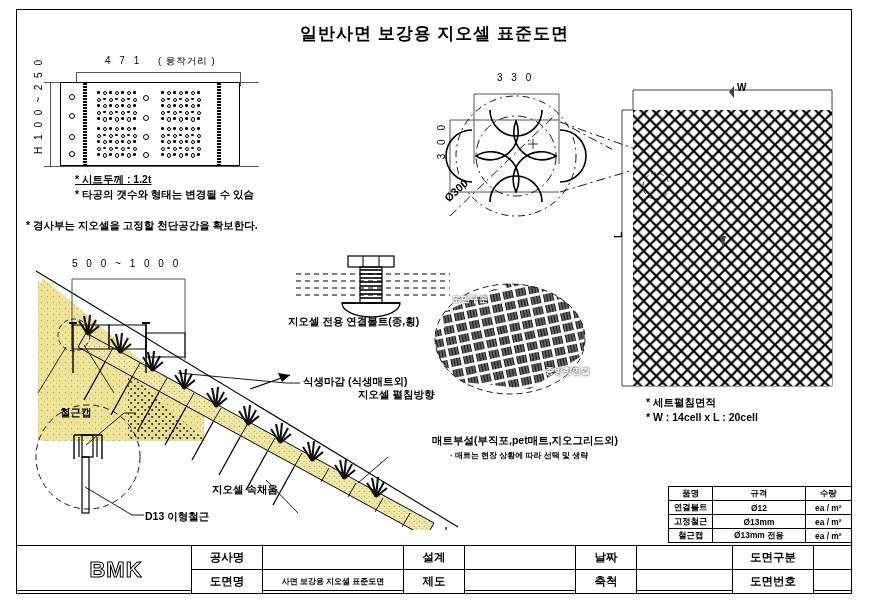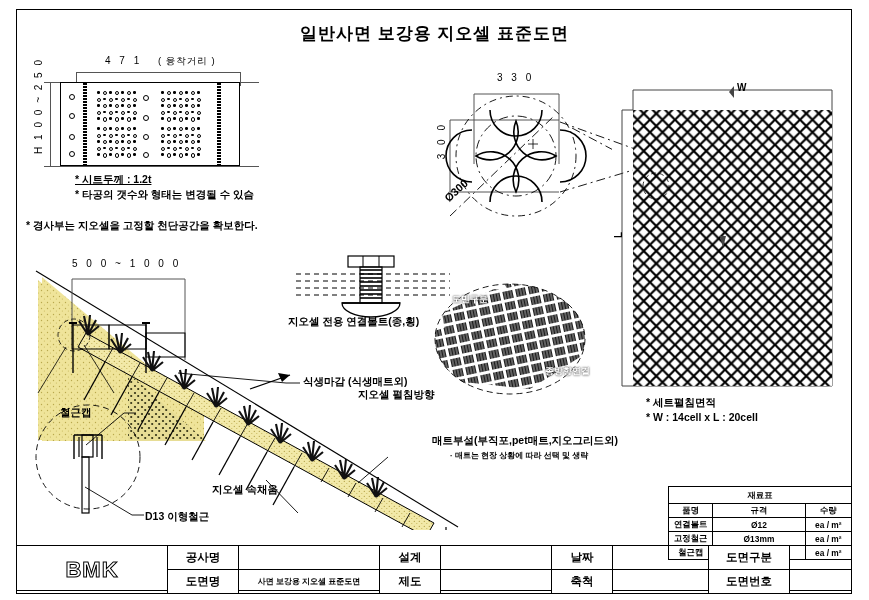--- a/index.html
+++ b/index.html
@@ -540,23 +540,20 @@
     </svg>
   </div>
   <div class="abs" style="left:737px;top:82px;font-size:10px;font-weight:bold;">W</div>
   <div class="abs vert" style="left:613px;top:232px;font-size:10px;font-weight:bold;">L</div>
   <div class="abs note" style="left:646px;top:395px;">* 세트펼침면적</div>
   <div class="abs note" style="left:646px;top:410px;">* W : 14cell x L : 20cell</div>
 
 
   <table id="mat-table" class="abs">
     <tbody>
-        <tr>
-      <td colspan="3" id="mat-caption" style="height:14px;">재료표</td>
-    </tr>
     <tr>
       <th style="width:44px;">품명</th>
       <th style="width:92px;">규격</th>
       <th style="width:46px;">수량</th>
     </tr>
     <tr>
       <td>연결볼트</td>
       <td>Ø12</td>
       <td>ea / m²</td>
     </tr>
@@ -569,21 +566,21 @@
       <td>철근캡</td>
       <td>Ø13mm 전용</td>
       <td>ea / m²</td>
     </tr>
   </tbody>
     </table>
 
   <table id="title-block" class="abs">
     <tbody>
         <tr>
-      <td rowspan="2" style="width:150px;"><span id="bmk">BMK</span></td>
+      <td rowspan="2" style="width:150px;padding-left:24px;"><span id="bmk">BMK</span></td>
       <td class="tb-key" style="width:70px;">공사명</td>
       <td class="val" style="width:140px;"></td>
       <td class="tb-key" style="width:60px;">설계</td>
       <td class="val" style="width:110px;"></td>
       <td class="tb-key" style="width:60px;">날짜</td>
       <td class="val" style="width:95px;"></td>
       <td class="tb-key" style="width:80px;">도면구분</td>
       <td class="val"></td>
     </tr>
     <tr>

